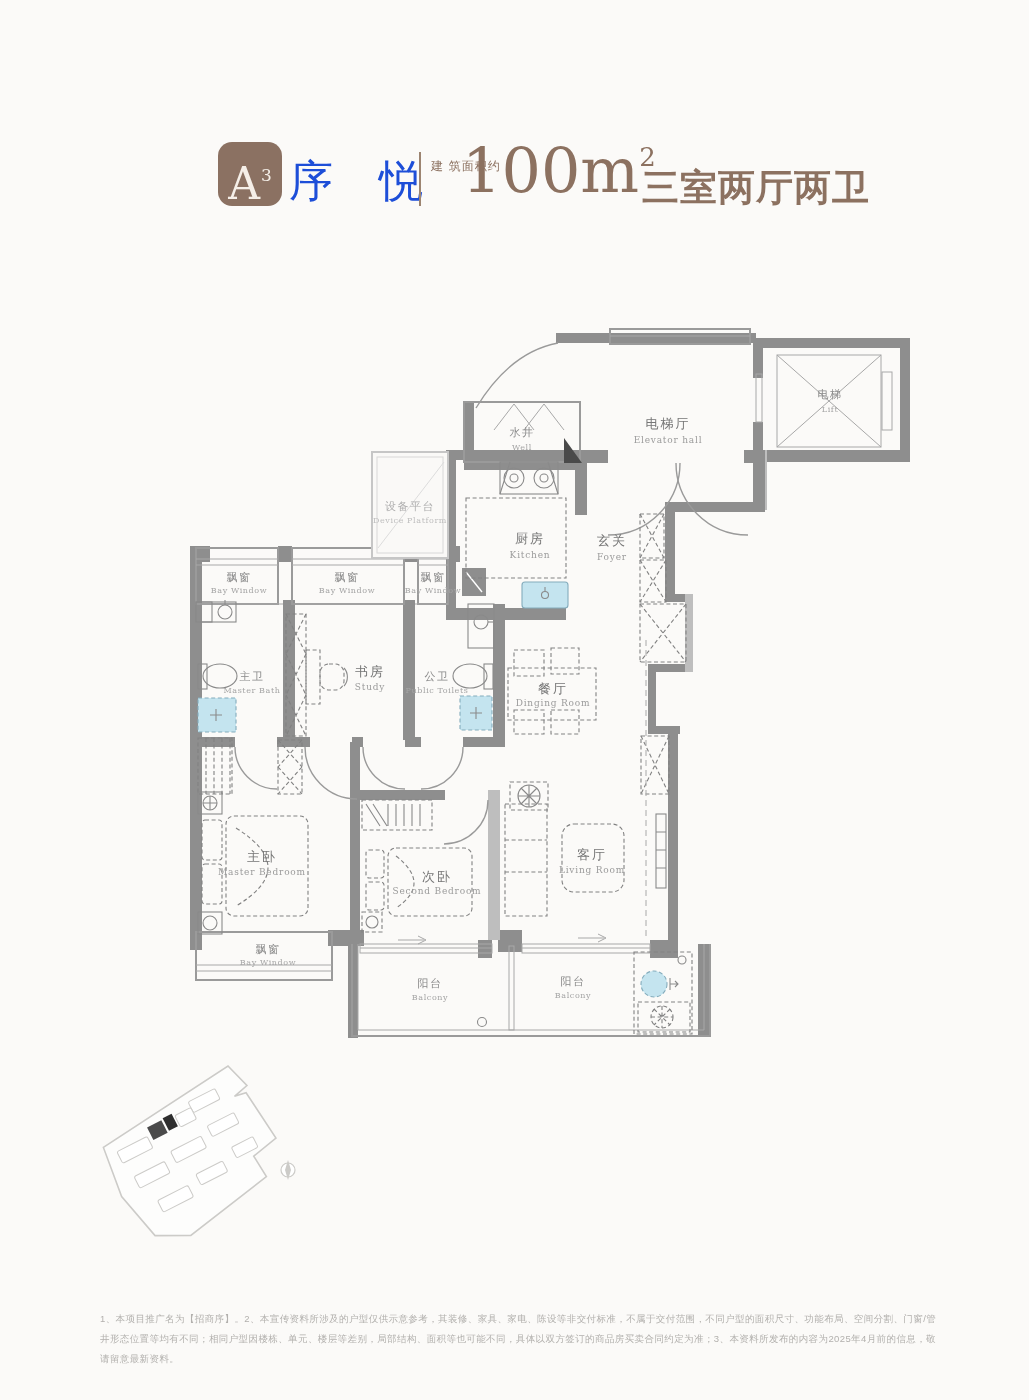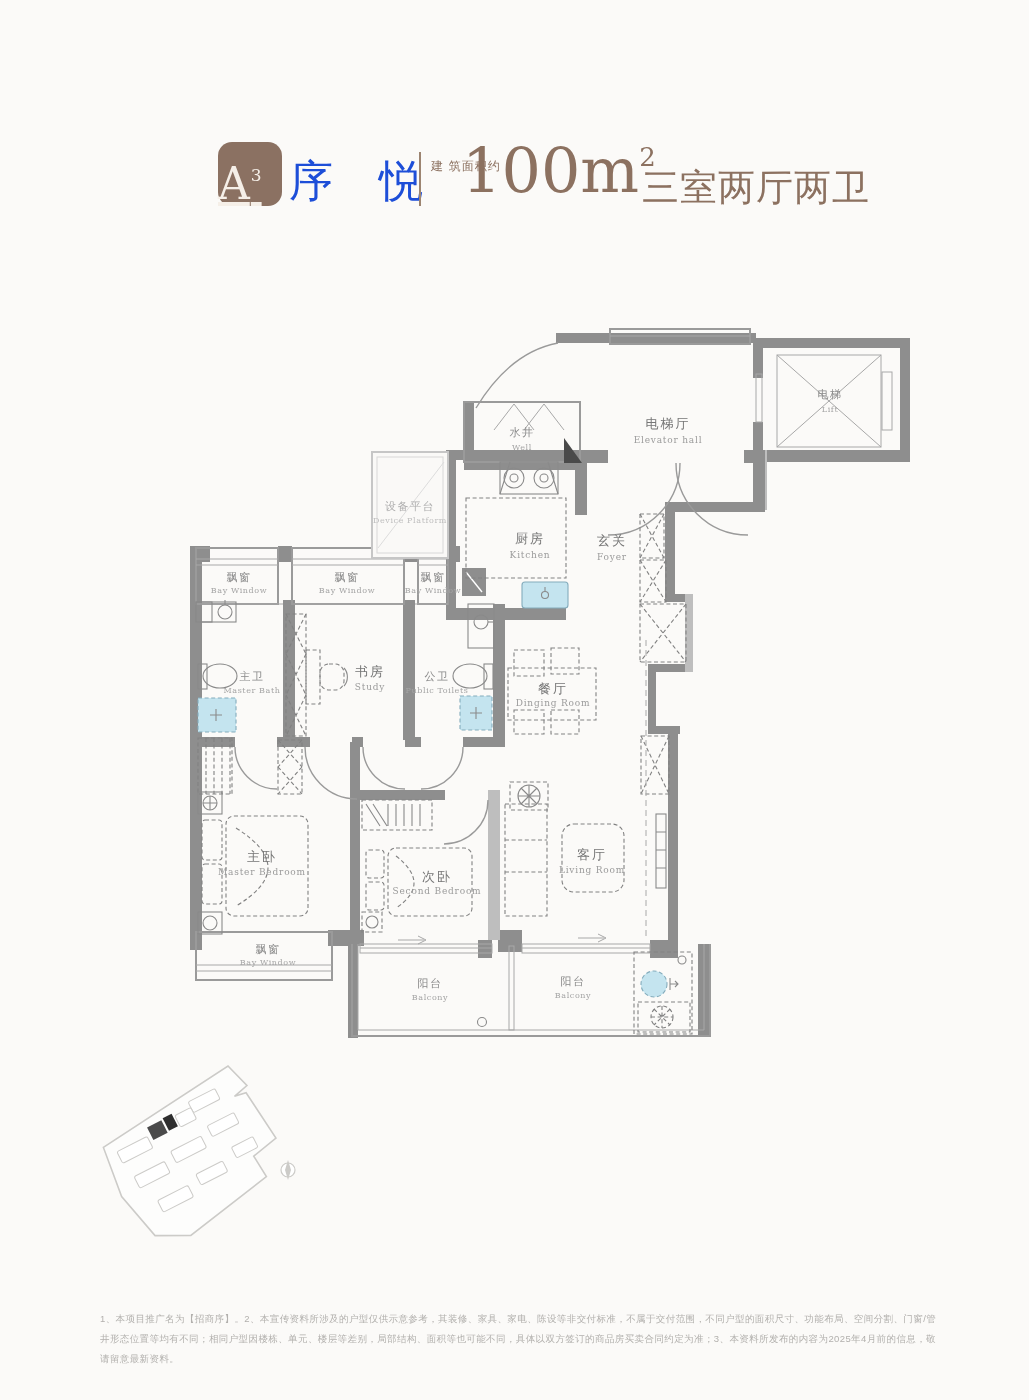--- a/index.html
+++ b/index.html
@@ -1,27 +1,27 @@
 <!DOCTYPE html>
 <html><head>
 <meta charset="utf-8">
 <style>
   html,body{margin:0;padding:0;background:#e9e7e3;}
   .page{position:relative;width:1029px;height:1400px;margin:0 auto;background:#fbfaf8;overflow:hidden;
         font-family:"DejaVu Serif","Liberation Serif",serif;}
   
   .badge{position:absolute;left:218px;top:142px;width:64px;height:64px;background:#8B7162;border-radius:14px;
-         color:#F5EFE8;text-align:left;line-height:66px;font-size:44px;text-decoration:underline;}
+         color:#F5EFE8;text-align:center;line-height:66px;font-size:44px;}
   .badge sup{font-size:17px;vertical-align:18px;margin-left:1px;}
   .title{position:absolute;left:289px;top:152px;margin:0;font-size:44px;font-weight:400;color:#1d4ed8;letter-spacing:16px;white-space:nowrap;}
   .hdr-divider{position:absolute;left:419px;top:152px;width:2px;height:54px;background:#9C8471;}
   .area-label{position:absolute;left:431px;top:158px;color:#8C7160;font-size:12px;line-height:16px;letter-spacing:1px;display:flex;flex-direction:row;}
   .area-value{position:absolute;left:462px;top:134px;color:#8C7160;font-size:62px;white-space:nowrap;}
   .area-value sup{font-size:26px;vertical-align:26px;}
-  .spec{position:absolute;left:642px;top:163px;margin:0;font-size:37px;font-weight:400;color:#8C7160;letter-spacing:1px;white-space:nowrap;}
+  .spec{position:absolute;left:642px;top:163px;margin:0;font-size:37px;font-weight:700;color:#8C7160;letter-spacing:1px;white-space:nowrap;}
   
   .plan{position:absolute;left:185px;top:325px;}
   .plan text{font-family:"DejaVu Serif","Liberation Serif",serif;text-anchor:middle;}
   .zh{font-size:13px;fill:#767676;letter-spacing:2px;}
   .en{font-size:9px;fill:#9B9B9B;letter-spacing:0.8px;}
   .zh-sm{font-size:11px;fill:#8A8A8A;letter-spacing:1.5px;}
   .en-sm{font-size:8px;fill:#A5A5A5;letter-spacing:0.6px;}
   .zh-lt{font-size:11px;fill:#ADADAD;letter-spacing:1.5px;}
   .en-lt{font-size:8px;fill:#BEBEBE;letter-spacing:0.6px;}
   .wall{fill:#8E8E8E;}

